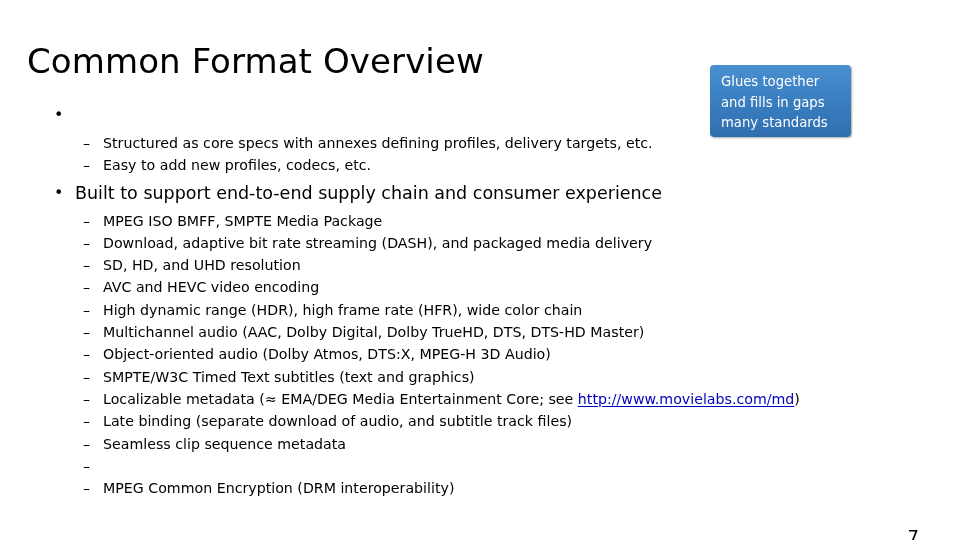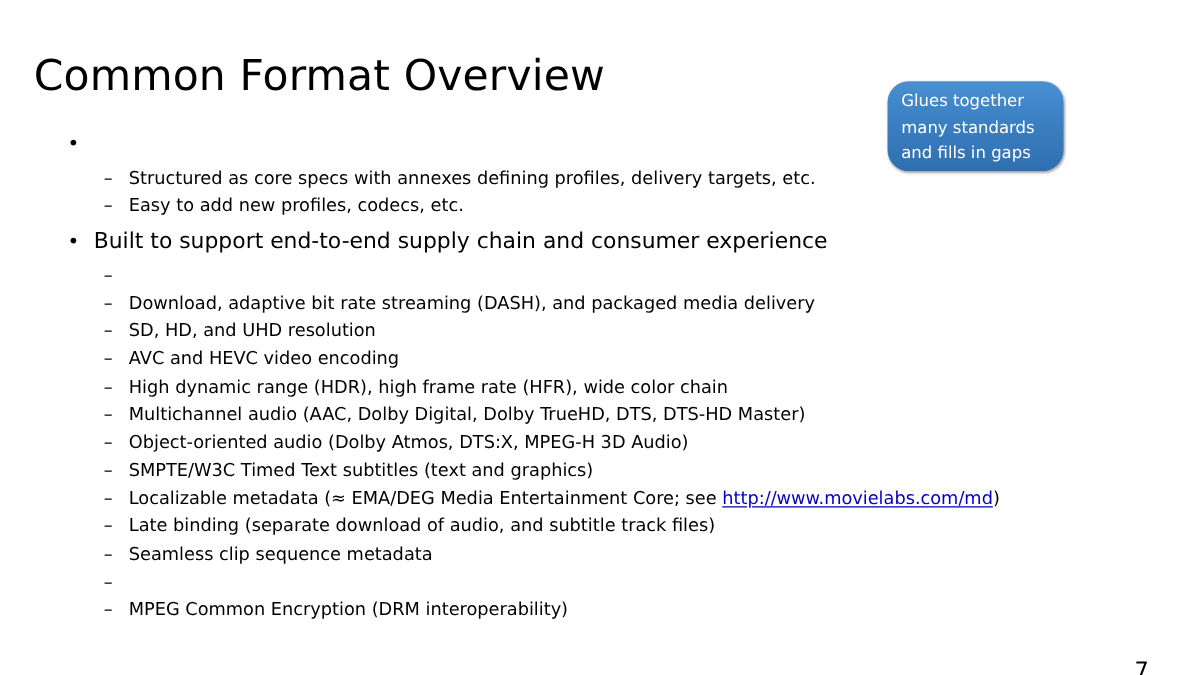--- a/index.html
+++ b/index.html
@@ -84,21 +84,21 @@
     text-underline-offset: 2px;
   }
 
   
   .callout {
     position: absolute;
     left: 710px;
     top: 41px;
     width: 141px;
     height: 72px;
-    border-radius: 17px;
+    border-radius: 4px;
     background: linear-gradient(to bottom, #4a8fd0 0%, #3d82c4 38%, #2f6fb0 100%);
     box-shadow: 1px 1px 2px rgba(0,0,0,0.35);
     box-sizing: border-box;
     padding: 7px 8px 0 11px;
   }
   .callout-text {
     font-size: 13.2px;
     line-height: 20.5px;
     color: #ffffff;
     text-align: left;
@@ -139,20 +139,21 @@
 
     <div class="gap-2"></div>
     <div class="lvl1">
       <span class="marker">•</span>
       <span>Built to support end-to-end supply chain and consumer experience</span>
     </div>
     <div class="gap-1"></div>
 
     <div class="lvl2">
       <span class="marker">–</span>
+      <span>MPEG ISO BMFF, SMPTE Media Package</span>
     </div>
     <div class="lvl2">
       <span class="marker">–</span>
       <span>Download, adaptive bit rate streaming (DASH), and packaged media delivery</span>
     </div>
     <div class="lvl2">
       <span class="marker">–</span>
       <span>SD, HD, and UHD resolution</span>
     </div>
     <div class="lvl2">
@@ -194,19 +195,19 @@
     </div>
     <div class="lvl2">
       <span class="marker">–</span>
       <span>MPEG Common Encryption (DRM interoperability)</span>
     </div>
 
   </div>
 
   <div class="callout">
     <div class="callout-text">Glues together</div>
+    <div class="callout-text">and fills in gaps</div>
     <div class="callout-text">many standards</div>
-    <div class="callout-text">and fills in gaps</div>
   </div>
 
   <div class="page-number">7</div>
 
 </div>
 
 </body></html>

